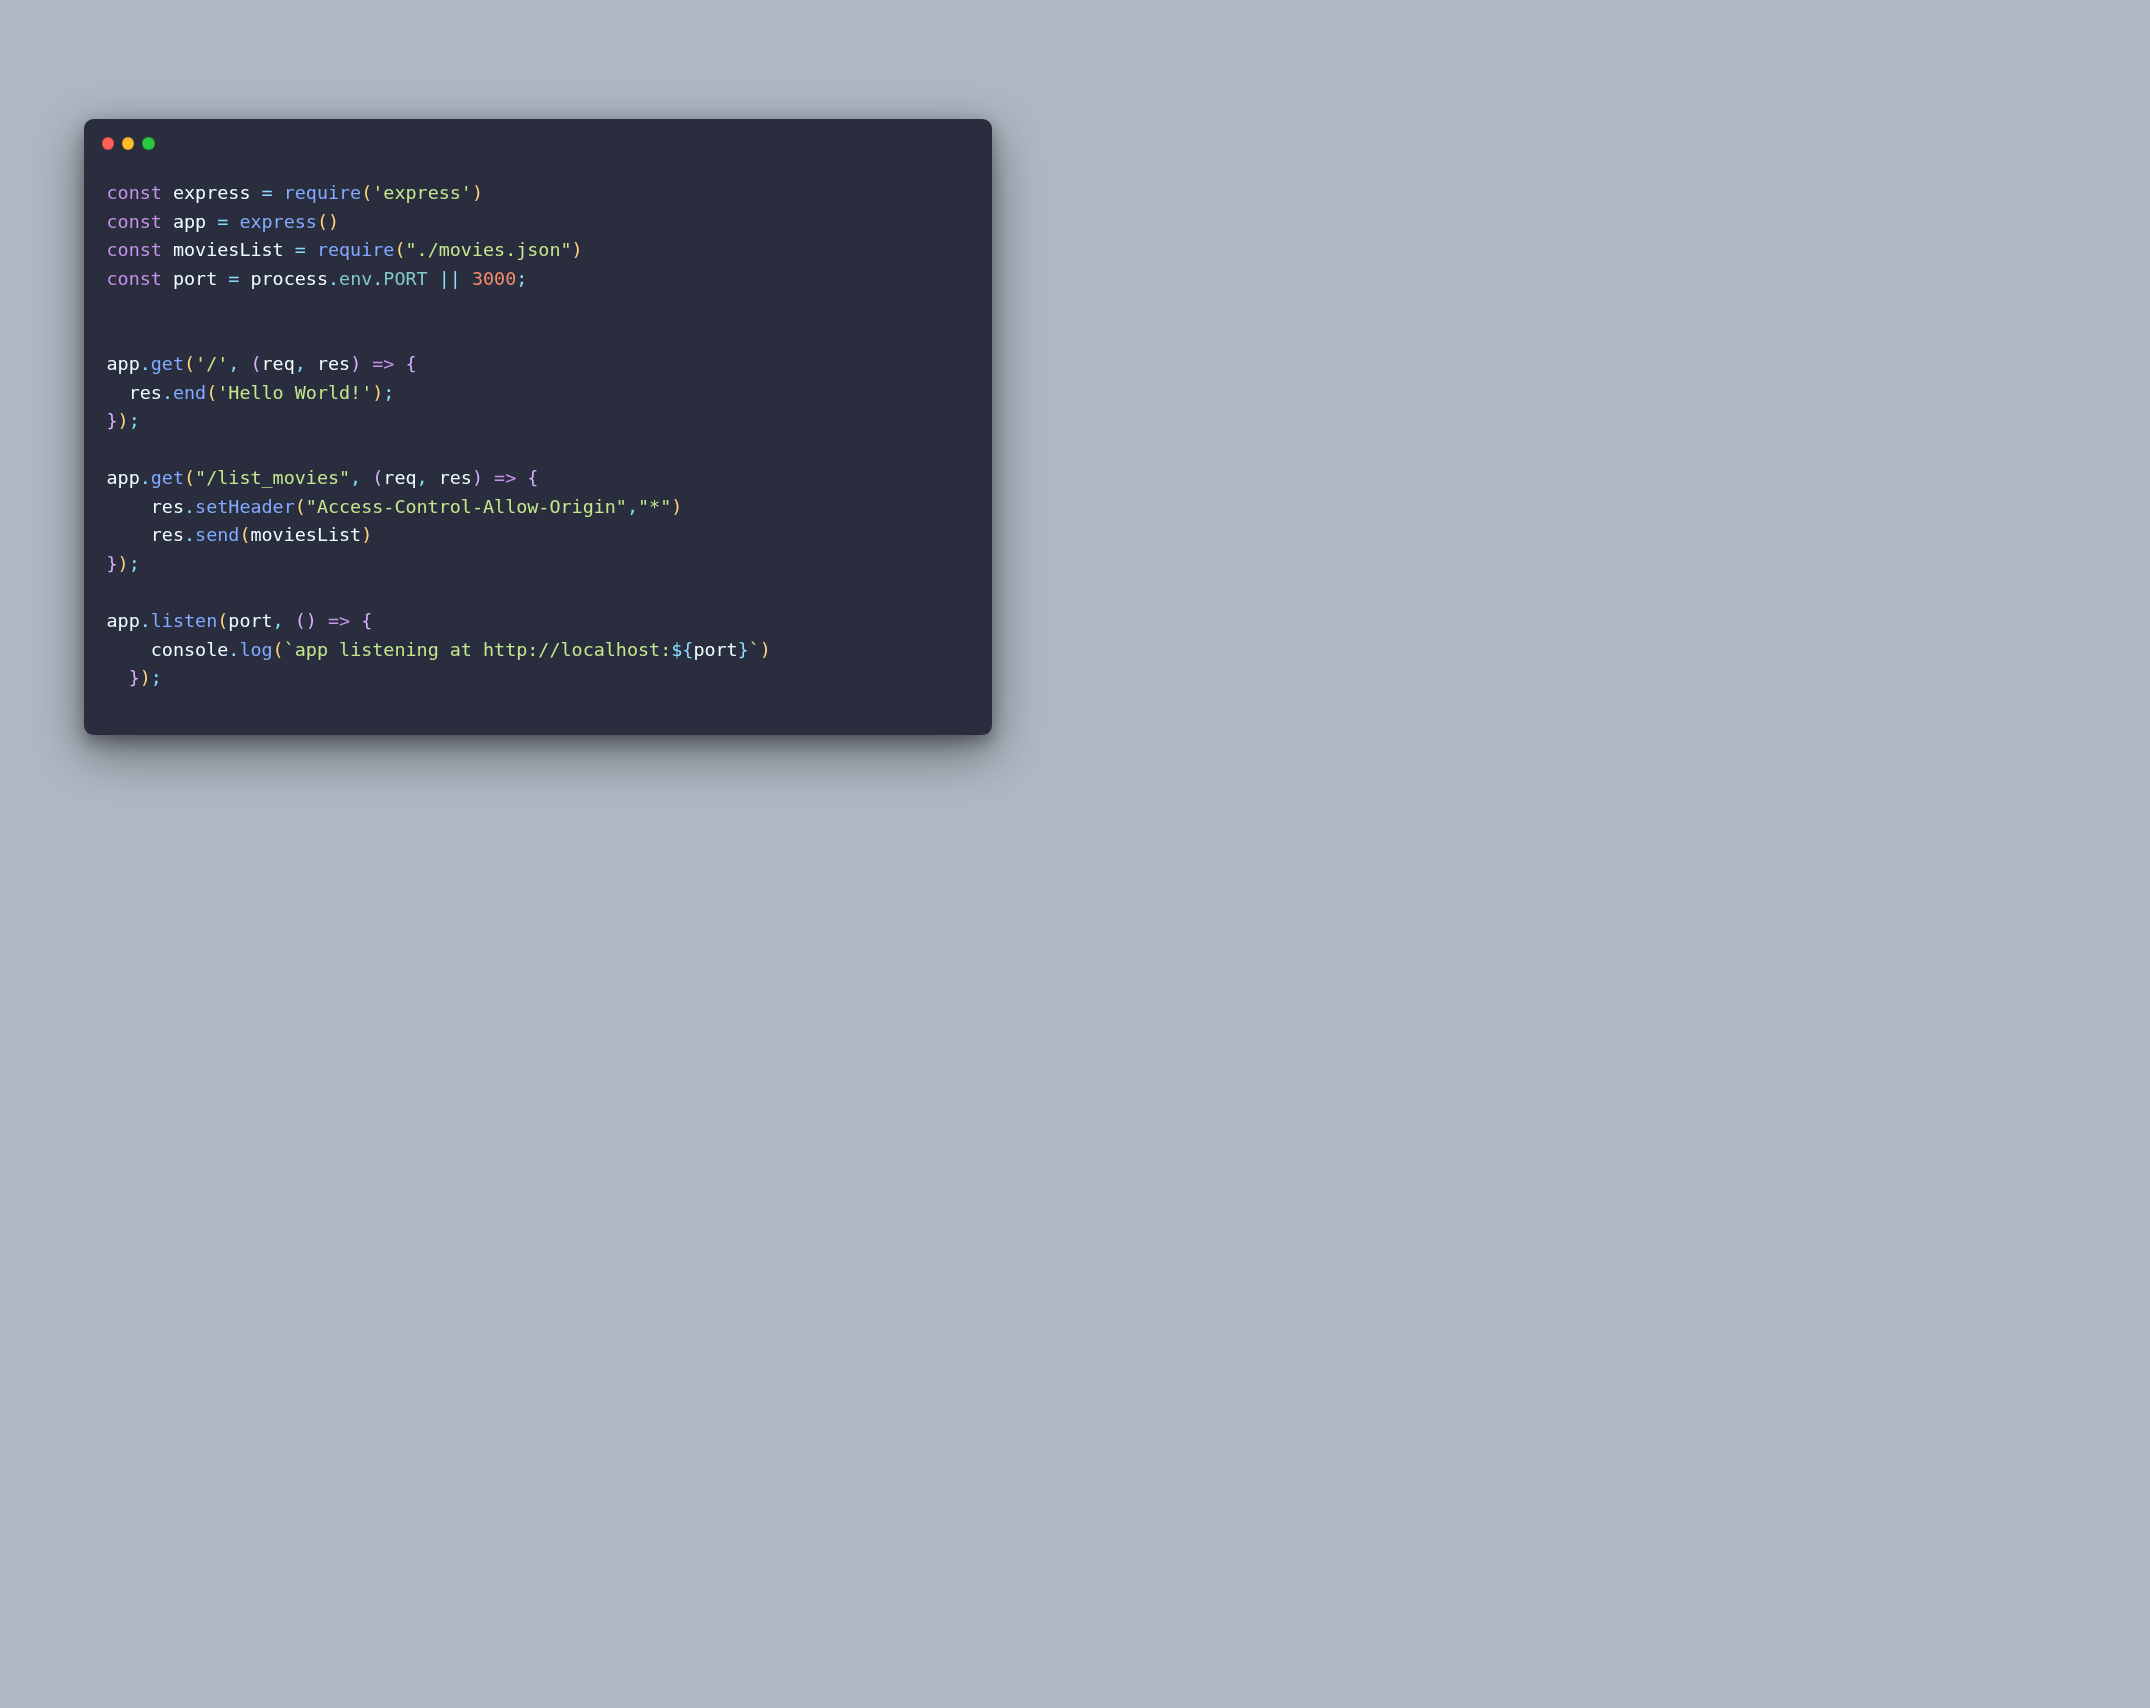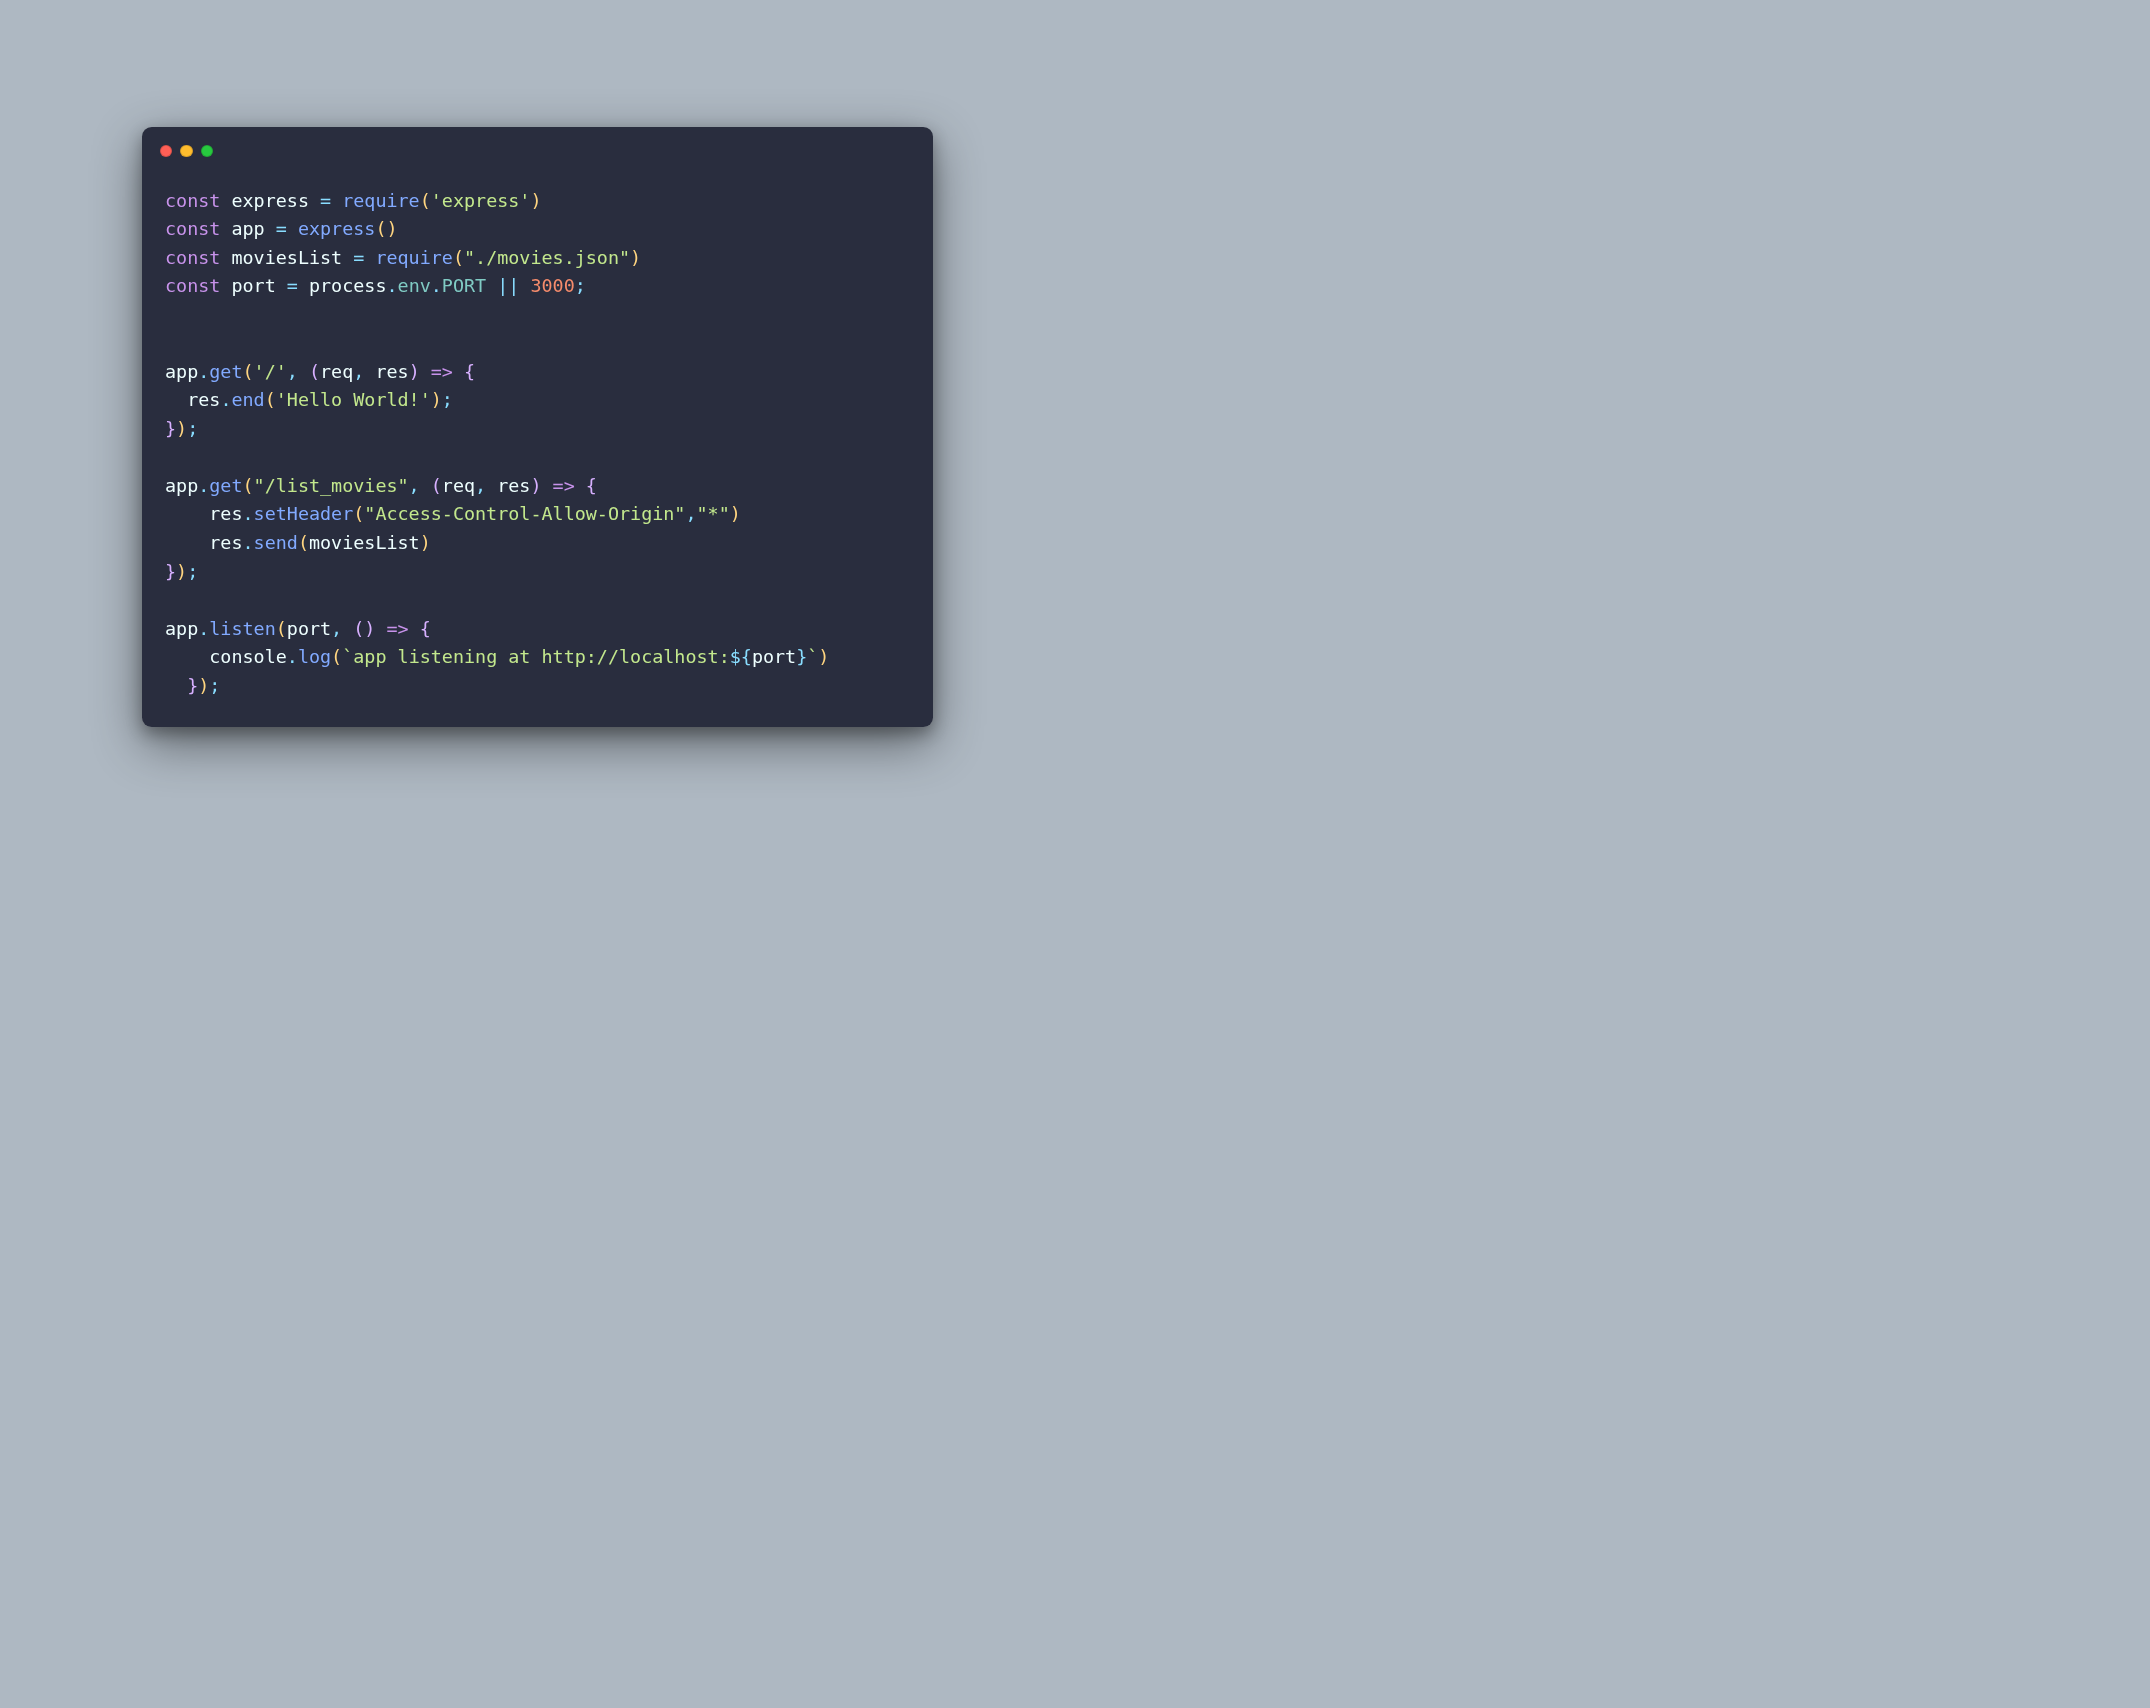--- a/index.html
+++ b/index.html
@@ -9,22 +9,22 @@
     height: 854px;
     display: flex;
     align-items: center;
     justify-content: center;
     font-family: "SF Mono", ui-monospace, Menlo, Monaco, Consolas, monospace;
   }
   .window {
     background: #292d3e;
     border-radius: 9.8px;
     box-shadow: 0 16.4px 49px rgba(0,0,0,0.45), 0 6.6px 16.4px rgba(0,0,0,0.3);
-    width: 791px;
-    padding-bottom: 27px;
+    width: 908px;
+    padding-bottom: 42px;
   }
   .titlebar {
     display: flex;
     align-items: center;
     gap: 8.2px;
     padding: 18px 18px 6.6px 18px;
   }
   .traffic {
     width: 12.3px;
     height: 12.3px;

